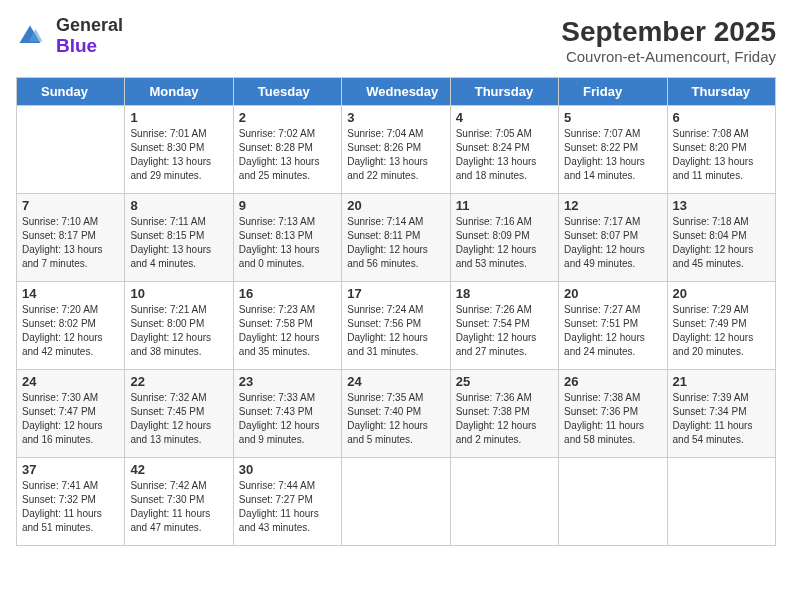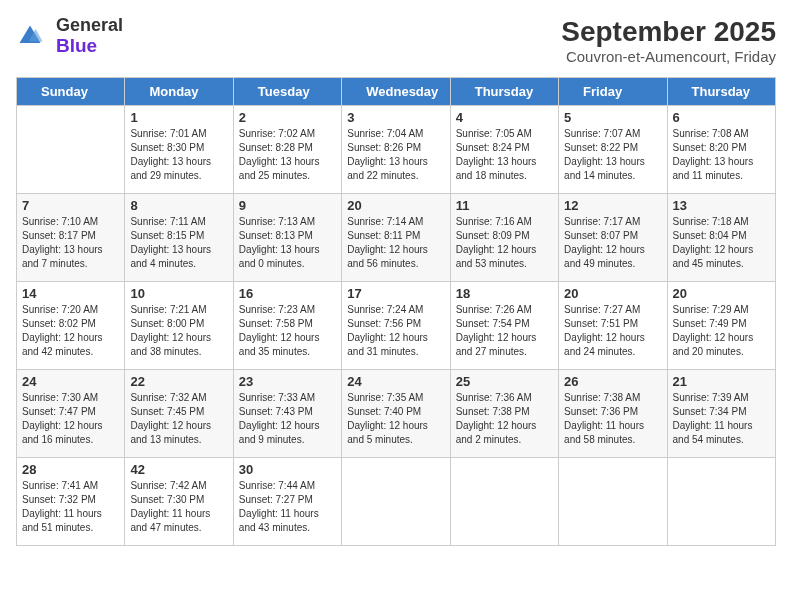--- a/index.html
+++ b/index.html
@@ -242,21 +242,21 @@
           <span class="day-number">26</span>
           <div class="day-info">Sunrise: 7:38 AM<br>Sunset: 7:36 PM<br>Daylight: 11 hours<br>and 58 minutes.</div>
         </td>
         <td>
           <span class="day-number">21</span>
           <div class="day-info">Sunrise: 7:39 AM<br>Sunset: 7:34 PM<br>Daylight: 11 hours<br>and 54 minutes.</div>
         </td>
       </tr>
       <tr class="week-row-odd">
         <td>
-          <span class="day-number">28</span>
+          <span class="day-number">37</span>
           <div class="day-info">Sunrise: 7:41 AM<br>Sunset: 7:32 PM<br>Daylight: 11 hours<br>and 51 minutes.</div>
         </td>
         <td>
           <span class="day-number">42</span>
           <div class="day-info">Sunrise: 7:42 AM<br>Sunset: 7:30 PM<br>Daylight: 11 hours<br>and 47 minutes.</div>
         </td>
         <td>
           <span class="day-number">30</span>
           <div class="day-info">Sunrise: 7:44 AM<br>Sunset: 7:27 PM<br>Daylight: 11 hours<br>and 43 minutes.</div>
         </td>

